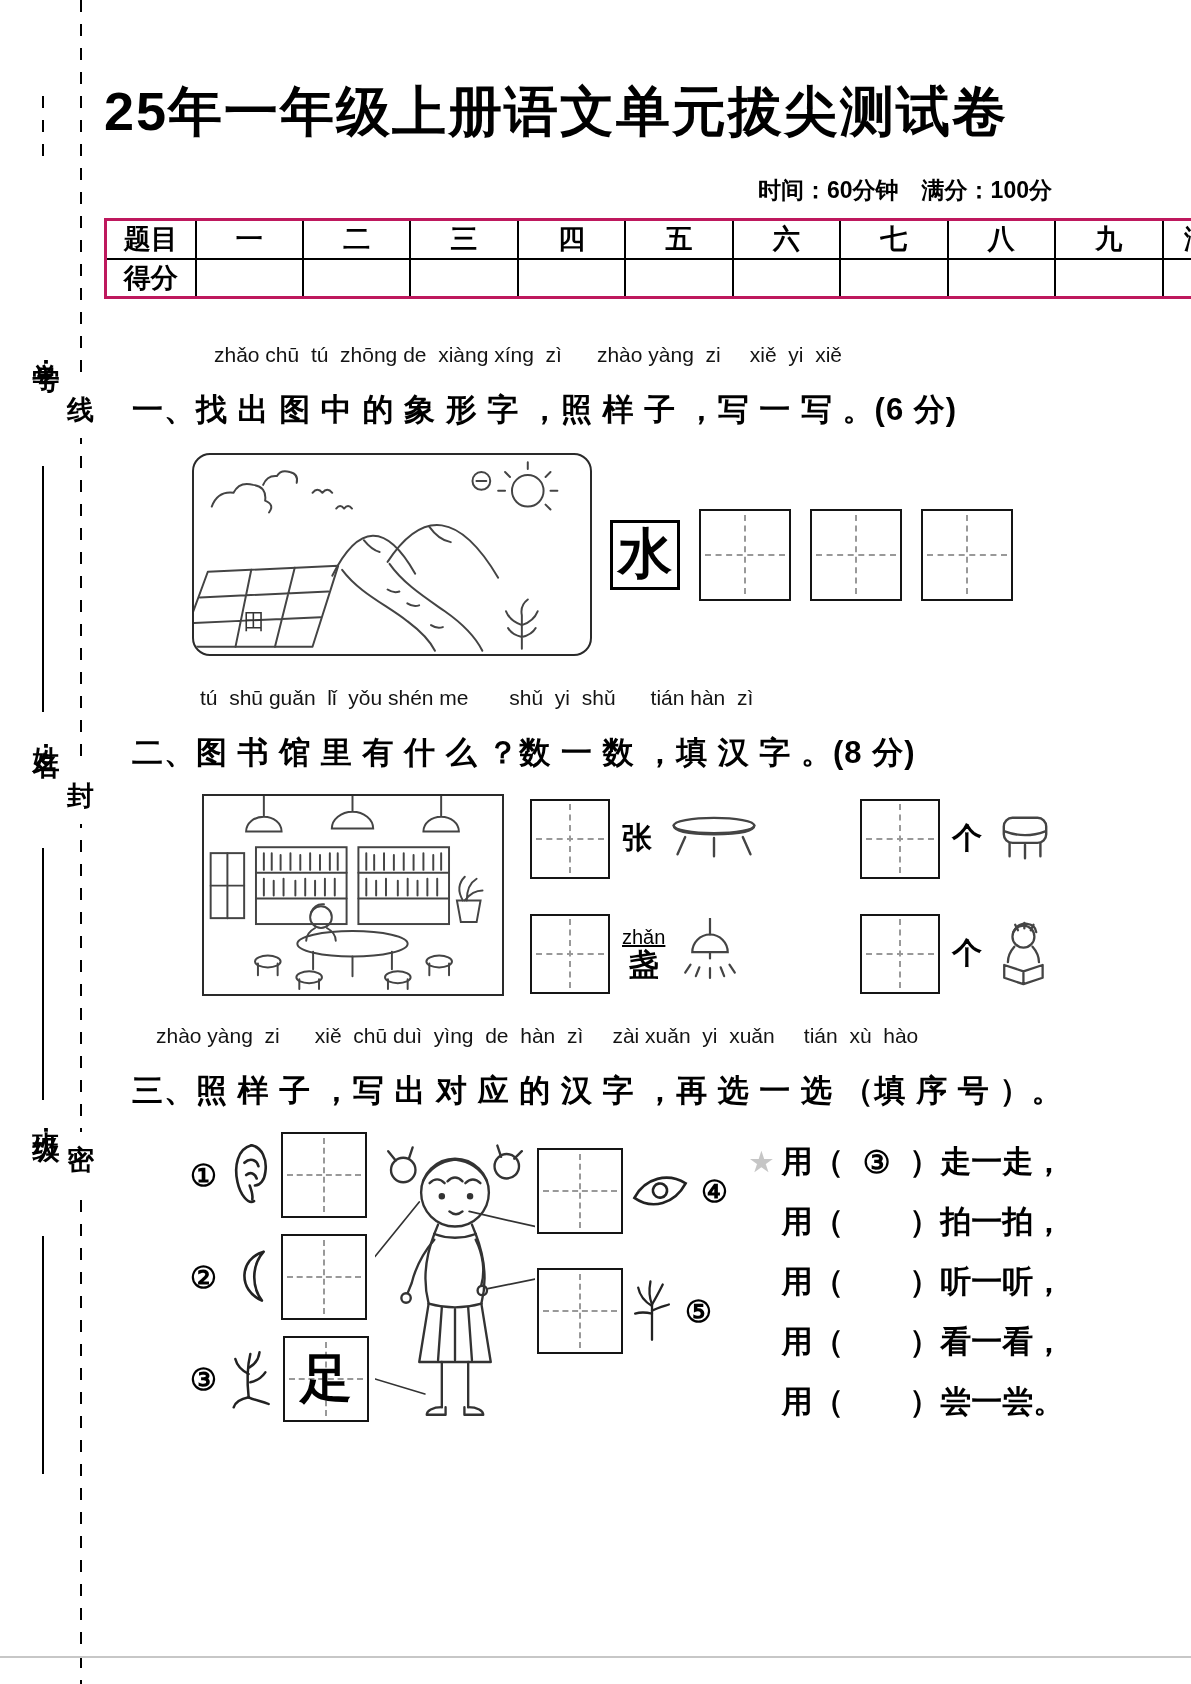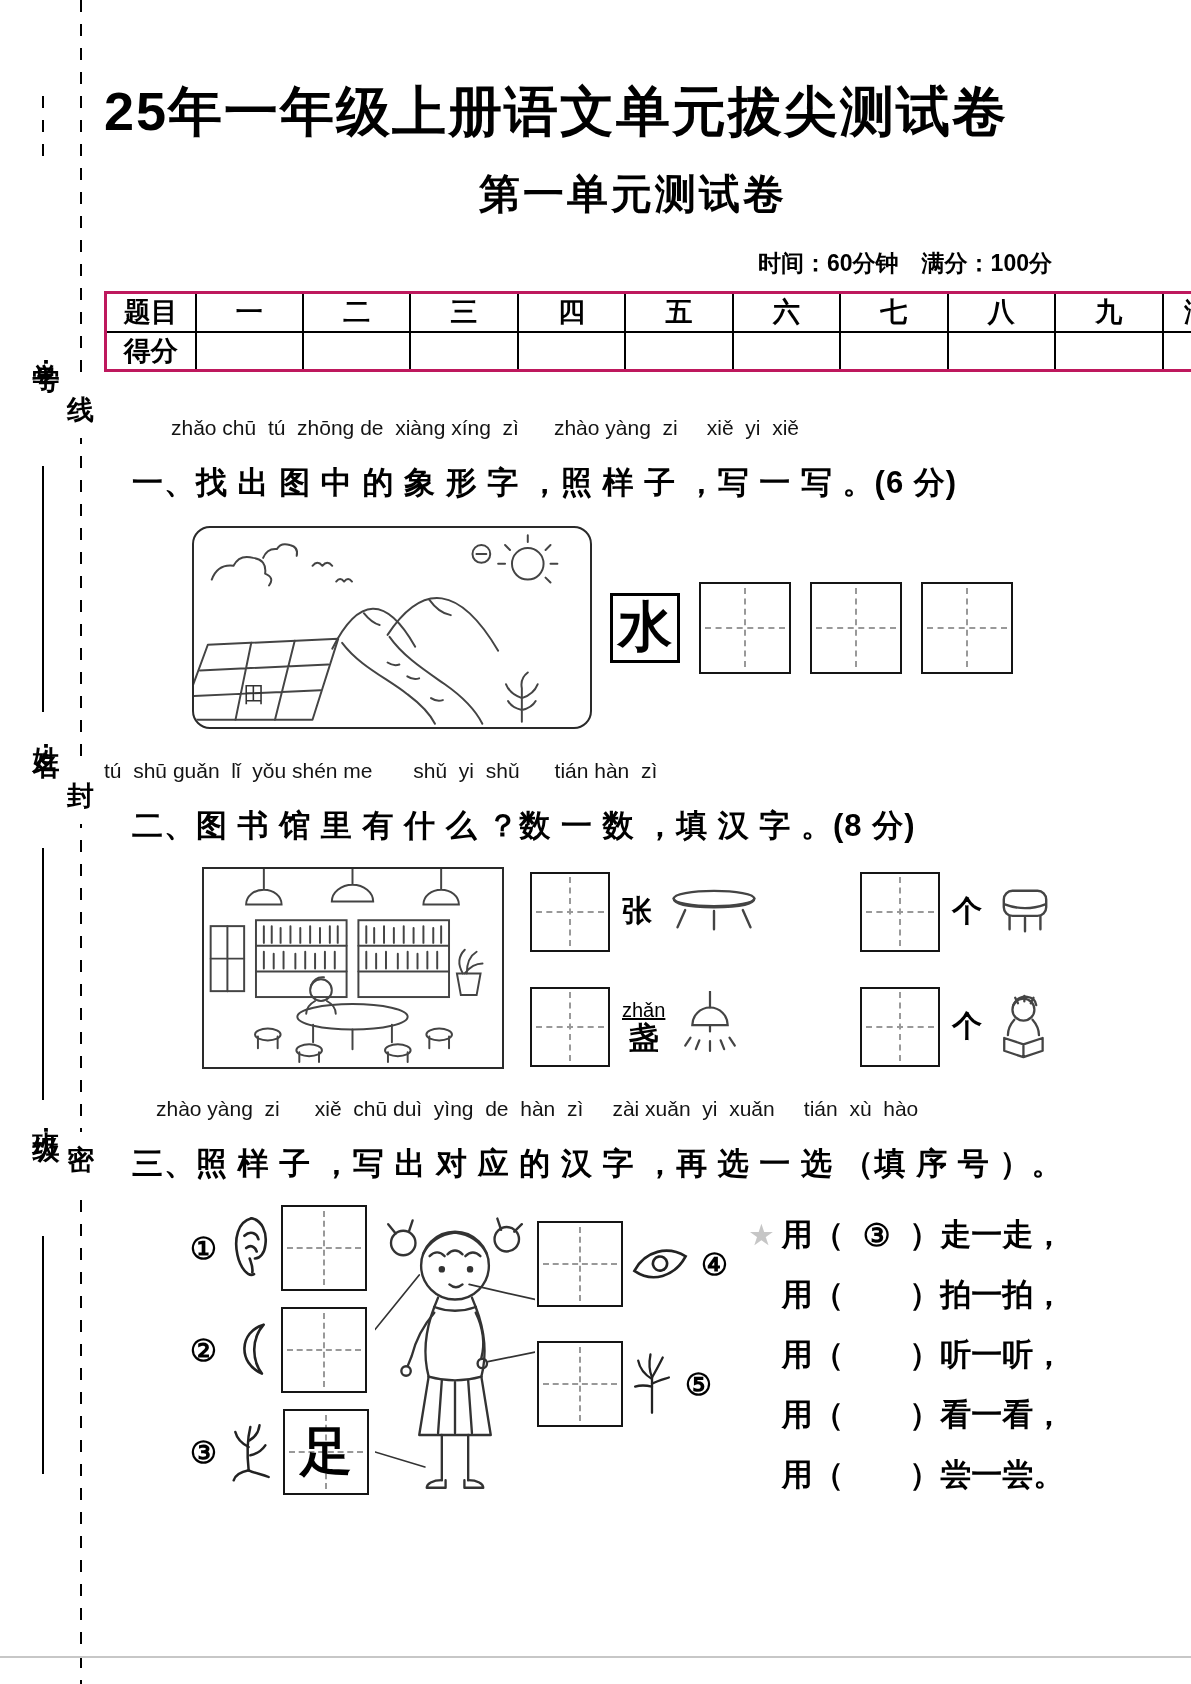--- a/index.html
+++ b/index.html
@@ -47,32 +47,32 @@
   .pbox::before { content:""; position:absolute; left:5%; right:5%; top:50%; margin-top:-1px; border-top:2px dashed #999; }
   .pbox::after  { content:""; position:absolute; top:5%; bottom:5%; left:50%; margin-left:-1px; border-left:2px dashed #999; }
   .pbox92 { width:92px; height:92px; }
   .pbox80 { width:80px; height:80px; }
   .pbox86 { width:86px; height:86px; }
   .ans-char { position:relative; z-index:2; width:100%; height:100%; display:flex; align-items:center;
               justify-content:center; font-size:52px; font-weight:bold; font-family:"Liberation Serif",serif; }
 
   
   .q1 { margin-top:44px; }
-  .q1 .pinyin { margin-left:67px; }
+  .q1 .pinyin { margin-left:110px; }
   .q1 .qtext { margin-left:28px; }
   .q1row { display:flex; align-items:center; margin-top:22px; margin-left:88px; }
   .scene { width:400px; height:203px; border:2.5px solid #2a2a2a; border-radius:18px; overflow:hidden; flex:none; }
   .example { width:70px; height:70px; border:3px solid #000; margin-left:18px; flex:none;
              display:flex; align-items:center; justify-content:center;
              font-size:54px; font-weight:bold; font-family:"Liberation Serif",serif; }
   .q1row .pbox { margin-left:19px; }
 
   
   .q2 { margin-top:30px; }
-  .q2 .pinyin { }
+  .q2 .pinyin { margin-left:96px; }
   .q2 .qtext { margin-left:28px; }
   .q2row { display:flex; margin-top:20px; margin-left:98px; }
   .library { width:302px; height:202px; border:2.5px solid #2a2a2a; flex:none; overflow:hidden; }
   .ansgrid { display:grid; grid-template-columns:330px 310px; row-gap:30px; margin-left:26px; margin-top:2px; }
   .ans-item { display:flex; align-items:center; }
   .unit { font-size:30px; font-weight:bold; margin:0 14px 0 12px; }
   .unit-stack { text-align:center; line-height:1.1; }
   .unit-py { font-size:20px; font-weight:normal;text-decoration:underline; }
 
   
@@ -113,21 +113,20 @@
   <div class="seal-col">
     <div class="seal-dash"></div>
     <div class="seal-char sc1">线</div>
     <div class="seal-char sc2">封</div>
     <div class="seal-char sc3">密</div>
   </div>
 
   <div class="content">
 
     <h1 class="title">25年一年级上册语文单元拔尖测试卷</h1>
-    <h2 class="subtitle">第一单元测试卷</h2>
     <div class="meta">时间：60分钟　满分：100分</div>
 
     <table class="score">
       <colgroup>
         <col style="width:90px">
         <col>
           <col>
           <col>
           <col>
           <col>

